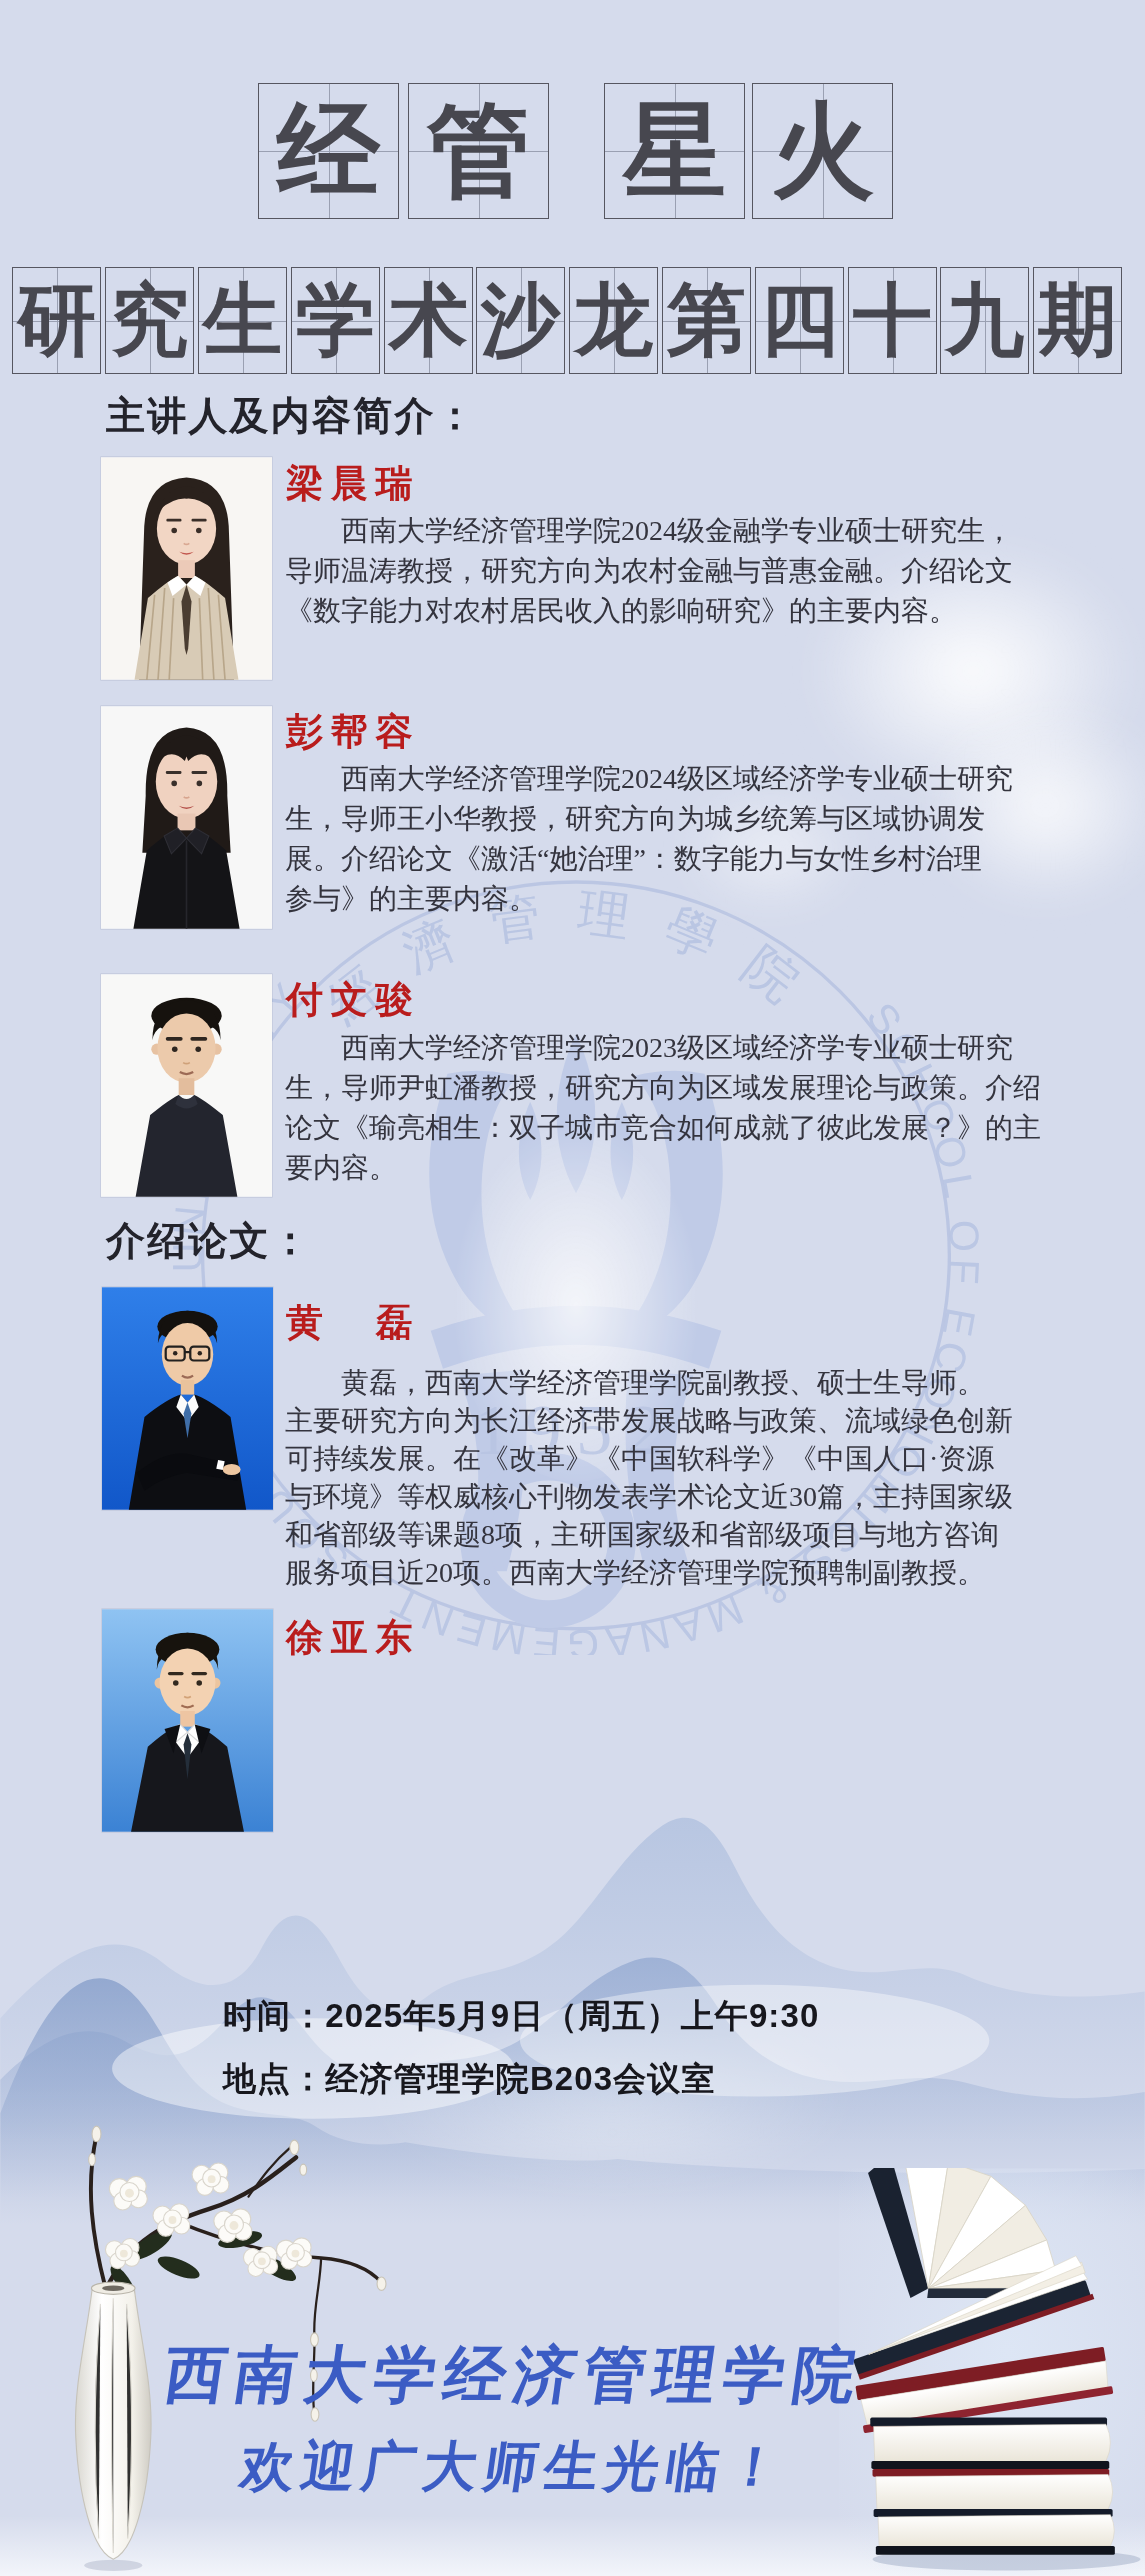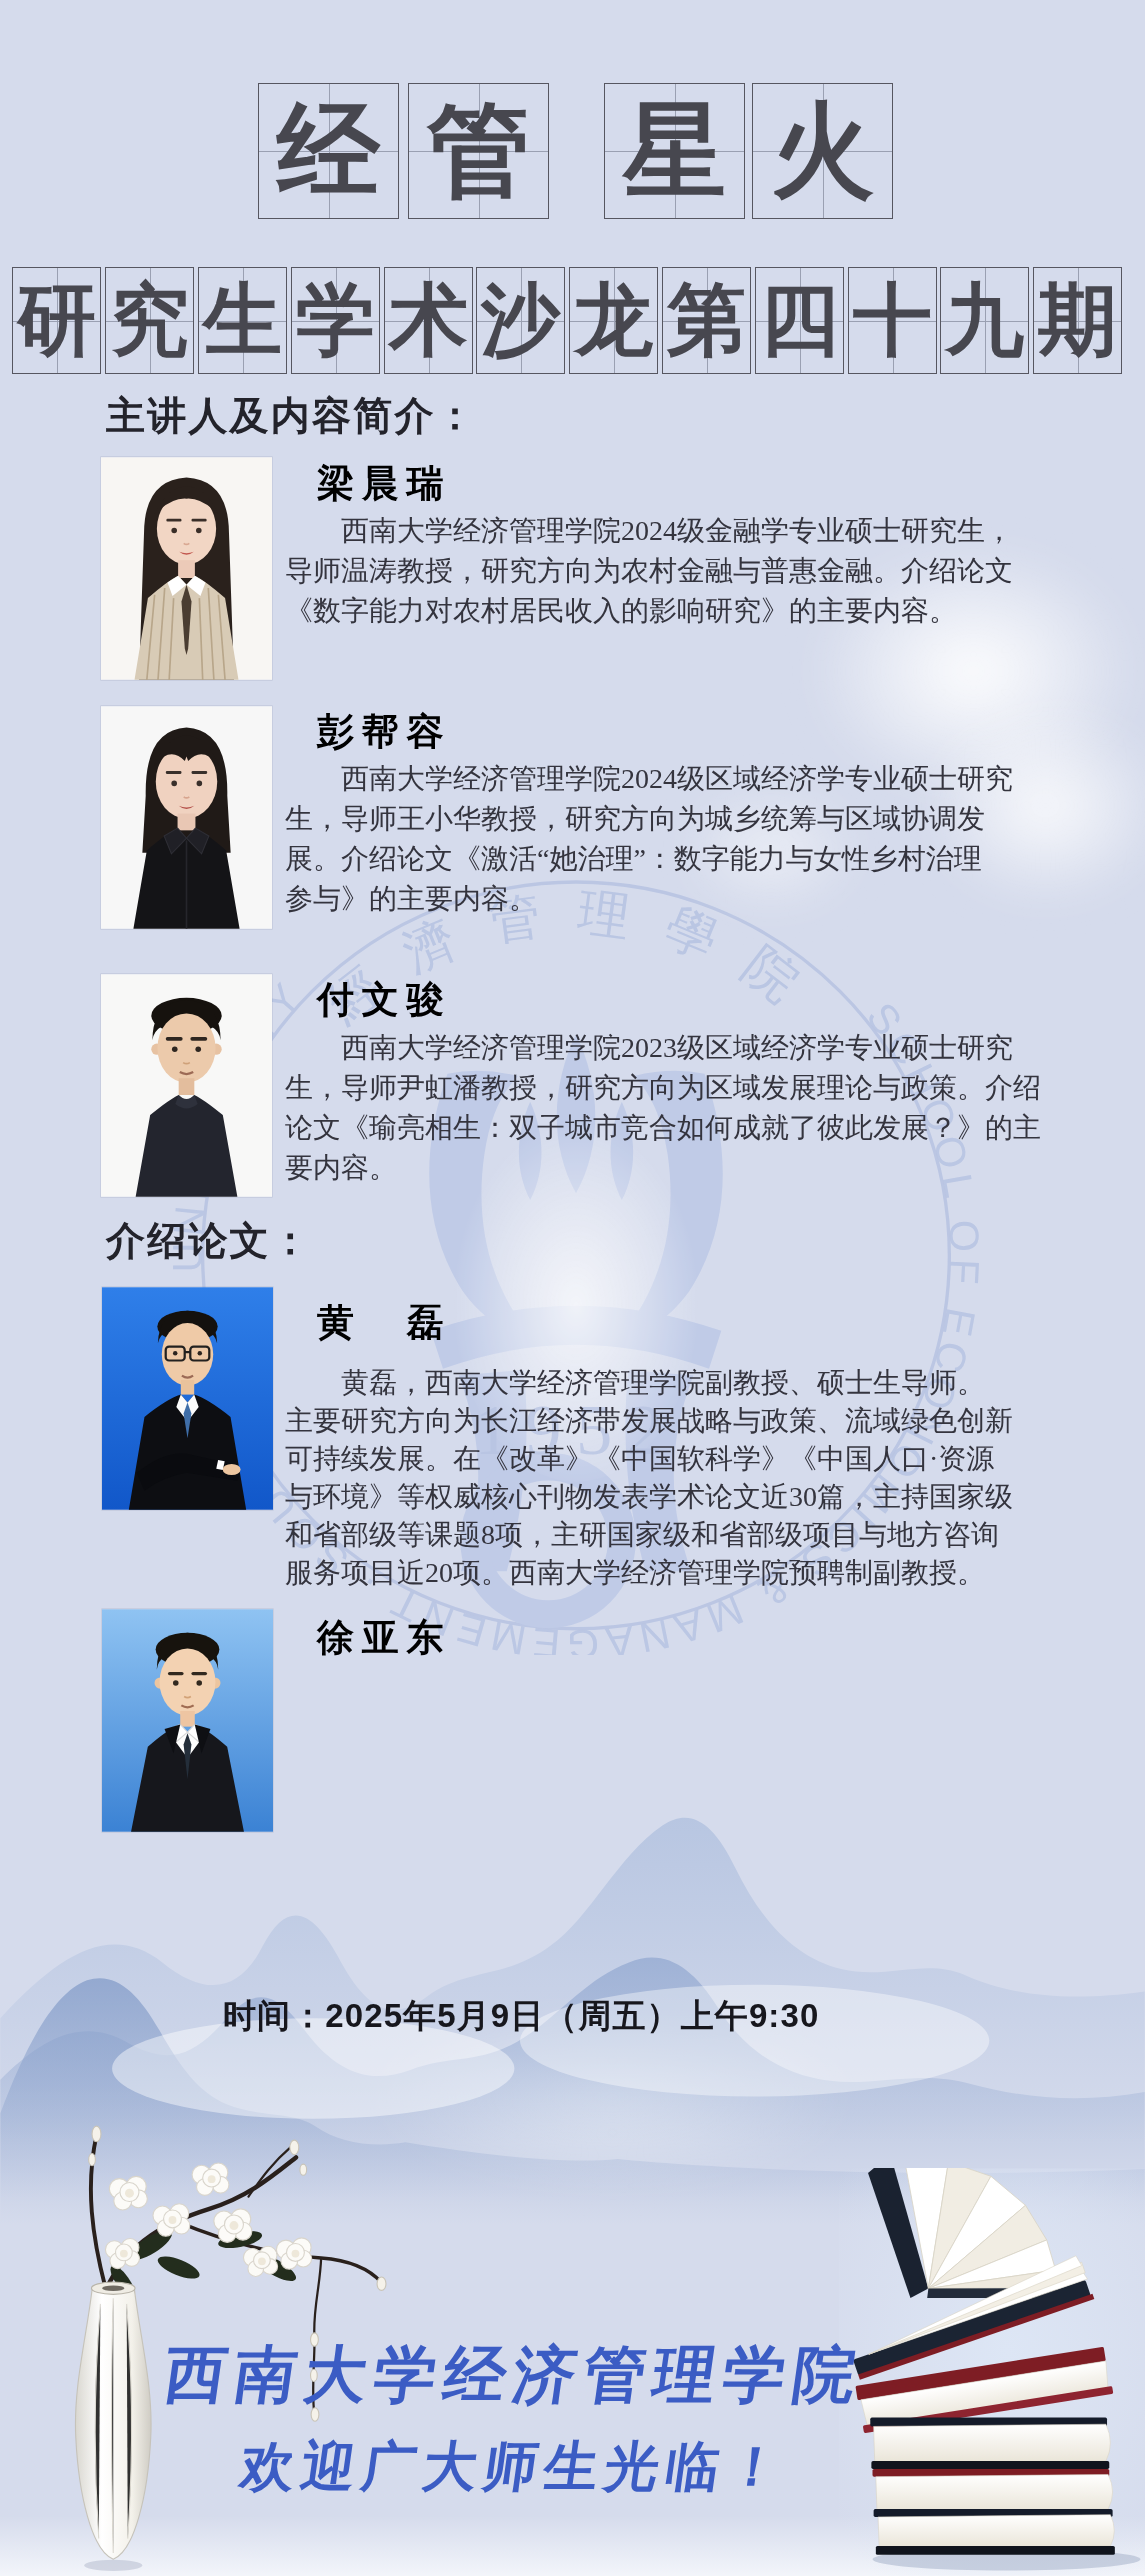--- a/index.html
+++ b/index.html
@@ -25,22 +25,22 @@
   .tbox{width:141px;height:136px;top:83px;}
   .sbox{width:89px;height:107px;top:267px;border-width:1.1px;}
   .tbox::before,.sbox::before{content:"";position:absolute;left:50%;top:0;bottom:0;width:0.6px;background:#9aa0b2;}
   .tbox::after,.sbox::after{content:"";position:absolute;top:50%;left:0;right:0;height:0.6px;background:#9aa0b2;}
   .gchar{position:relative;z-index:2;color:#47474f;font-weight:900;}
   .tbox .gchar{font-size:103px;line-height:136px;}
   .sbox .gchar{font-size:79px;line-height:107px;}
   
   .heading{position:absolute;left:106px;font-family:Liberation Sans, sans-serif;font-weight:900;
       font-size:39px;color:#23232b;letter-spacing:2.2px;z-index:3;}
-  .pname{position:absolute;left:286px;font-size:37px;font-weight:700;color:#000000;
-      letter-spacing:7.8px;z-index:3;margin-left:31px;}
+  .pname{position:absolute;left:286px;font-size:37px;font-weight:700;color:#b91c1c;
+      letter-spacing:7.8px;z-index:3;}
   .bio{position:absolute;left:285px;width:822px;font-size:28px;color:#34343e;
       white-space:pre-line;z-index:3;}
   .bio.sp{line-height:40px;}
   .bio.cm{line-height:38px;}
   .photo{position:absolute;z-index:3;box-shadow:0 0 0 0.6px rgba(90,95,120,.18);}
   .sched{position:absolute;left:223px;font-family:"Liberation Sans",sans-serif;font-weight:900;
       font-size:33px;color:#17171d;letter-spacing:1.1px;z-index:4;}
   .footerline{position:absolute;left:131px;width:766px;text-align:center;font-weight:700;
       color:#3b5cc4;transform:skewX(-8deg);z-index:5;}
   .fl1{top:2333px;font-size:62px;letter-spacing:7.8px;}
@@ -310,20 +310,21 @@
     <path d="M140,206 L153,220 L166,206 L178,232 L153,266 L128,232 Z" fill="#fdfdfd"></path>
     <path d="M140,206 L153,220 L132,238 L124,214 Z" fill="#ffffff" stroke="#d8d8d8" stroke-width="2"></path>
     <path d="M166,206 L153,220 L174,238 L182,214 Z" fill="#ffffff" stroke="#d8d8d8" stroke-width="2"></path>
     <path d="M153,222 L146,242 L153,304 L160,242 Z" fill="#242e3a"></path>
     <path d="M112,214 L140,206 L128,258 Z" fill="#0e0f13"></path>
     <path d="M194,214 L166,206 L178,258 Z" fill="#0e0f13"></path>
   </svg>
   <div class="pname" style="top:1613px">徐亚东</div>
 
   <div class="sched" style="top:1994px">时间：2025年5月9日（周五）上午9:30</div>
+  <div class="sched" style="top:2057px">地点：经济管理学院B203会议室</div>
 
   <svg class="layer" style="left:8.4px;top:2125px;z-index:2;" width="386" height="451" viewBox="0 0 690 807">
     <defs>
       <linearGradient id="vgrad" x1="0" y1="0" x2="1" y2="0">
         <stop offset="0" stop-color="#d9d7d0"></stop>
           <stop offset=".35" stop-color="#ffffff"></stop>
         <stop offset=".75" stop-color="#f3f1ea"></stop>
           <stop offset="1" stop-color="#cfccc4"></stop>
       </linearGradient>
     </defs>

